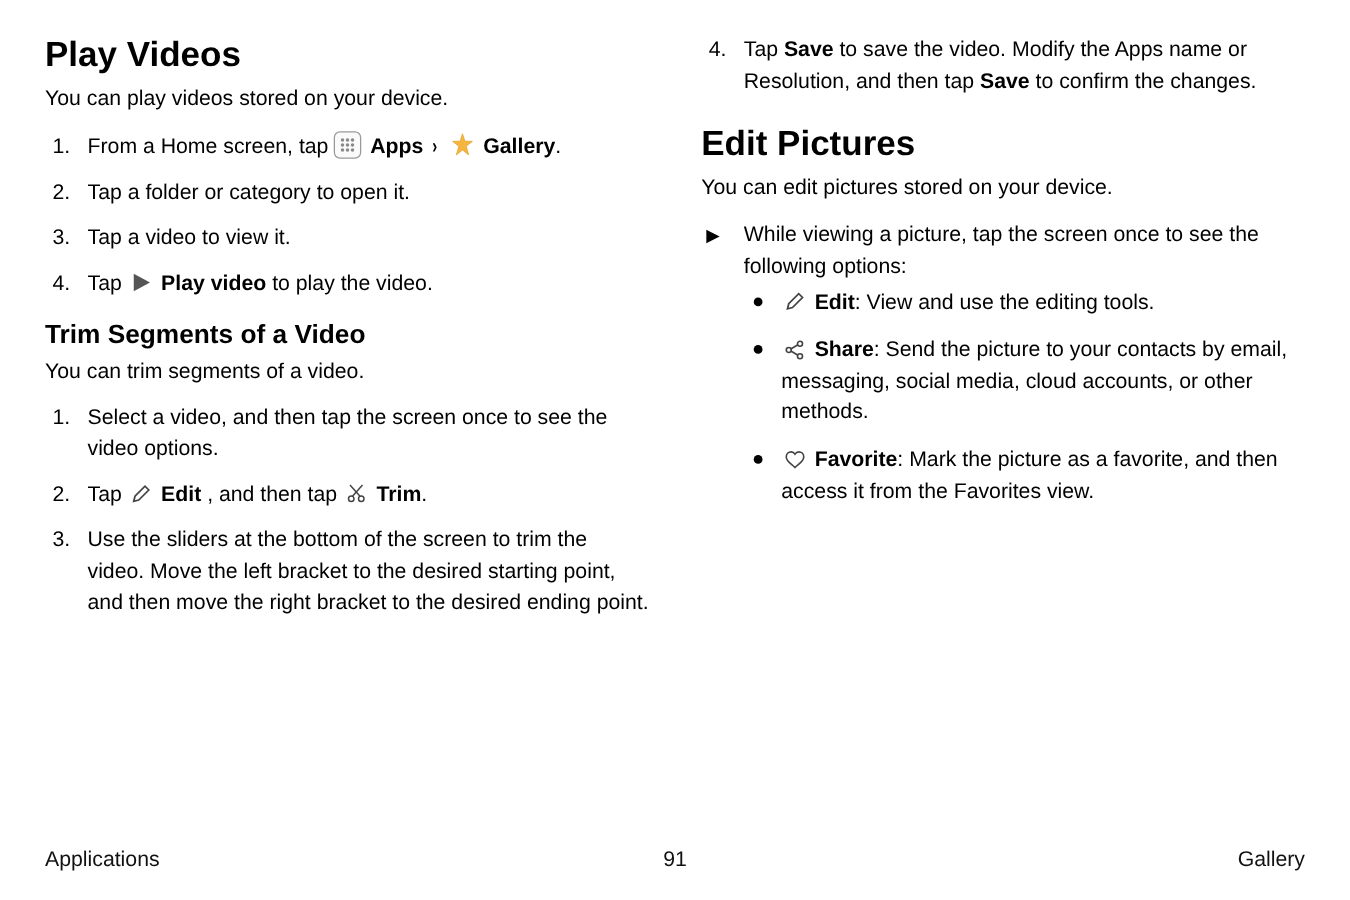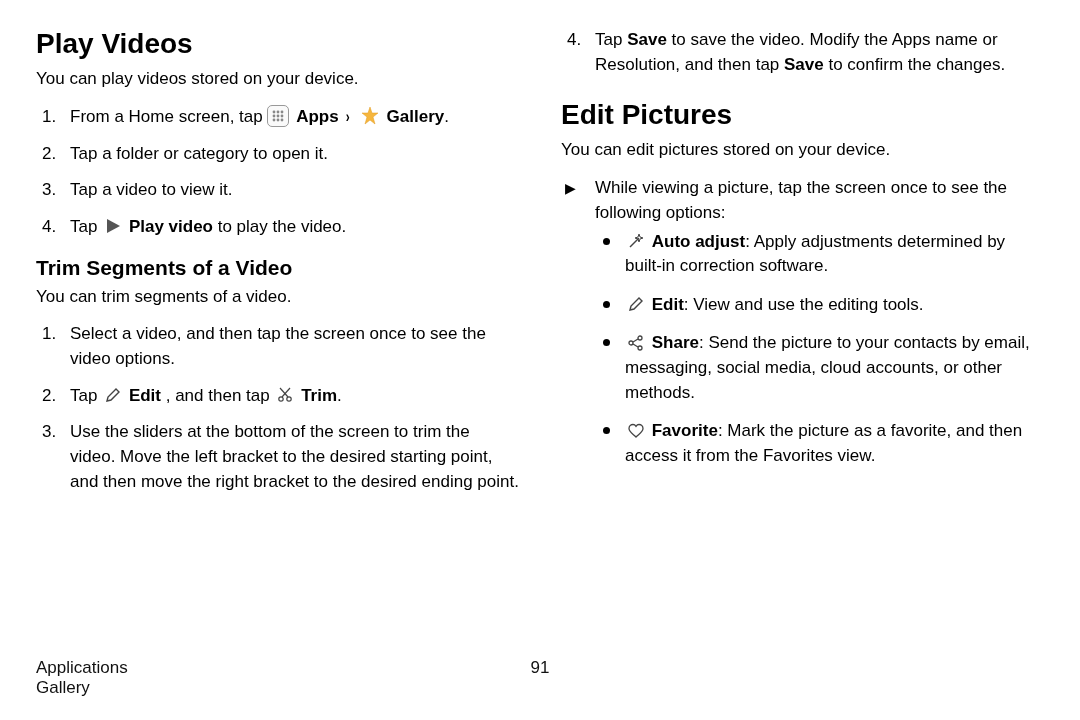--- a/index.html
+++ b/index.html
@@ -121,21 +121,20 @@
   .ico-inline { margin: 0 2px; }
   .footer {
     position: absolute;
     left: 36px;
     right: 36px;
     bottom: 22px;
     display: flex;
     justify-content: space-between;
     font-size: 17px;
     color: #111;
-    flex-direction: column;
   }
   .footer .center {
     position: absolute;
     left: 50%;
     transform: translateX(-50%);
   }
 </style>
 </head>
 <body>
 
@@ -219,29 +218,20 @@
       </li>
     </ol>
 
     <h1 style="margin-top:22px">Edit Pictures</h1>
     <p class="intro">You can edit pictures stored on your device.</p>
 
     <ul class="arrow">
       <li>
         <span>While viewing a picture, tap the screen once to see the following options:</span>
         <ul class="bullets">
-          <li>
-            <span class="ico ico-inline">
-              <svg width="18" height="18" viewBox="0 0 18 18">
-                <path d="M3 15 L12 6" stroke="#444" stroke-width="1.4" fill="none"></path>
-                <path d="M12 2 L13 5 L16 6 L13 7 L12 10 L11 7 L8 6 L11 5 Z" fill="none" stroke="#444" stroke-width="1"></path>
-              </svg>
-            </span>
-            <b>Auto adjust</b><span>: Apply adjustments determined by built-in correction software.</span>
-          </li>
           <li>
             <span class="ico ico-inline">
               <svg width="18" height="18" viewBox="0 0 18 18">
                   <path d="M3 15 L4 11 L12 3 L15 6 L7 14 Z" fill="none" stroke="#444" stroke-width="1.4"></path>
                 </svg>
             </span>
             <b>Edit</b><span>: View and use the editing tools.</span>
           </li>
           <li>
             <span class="ico ico-inline">

